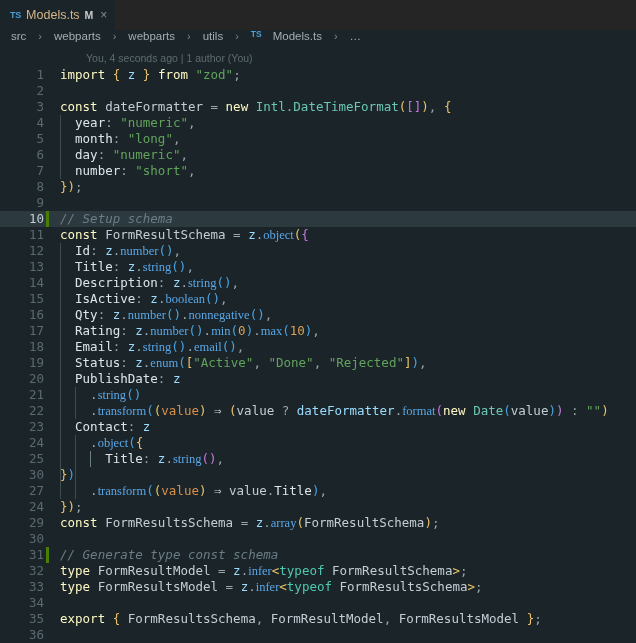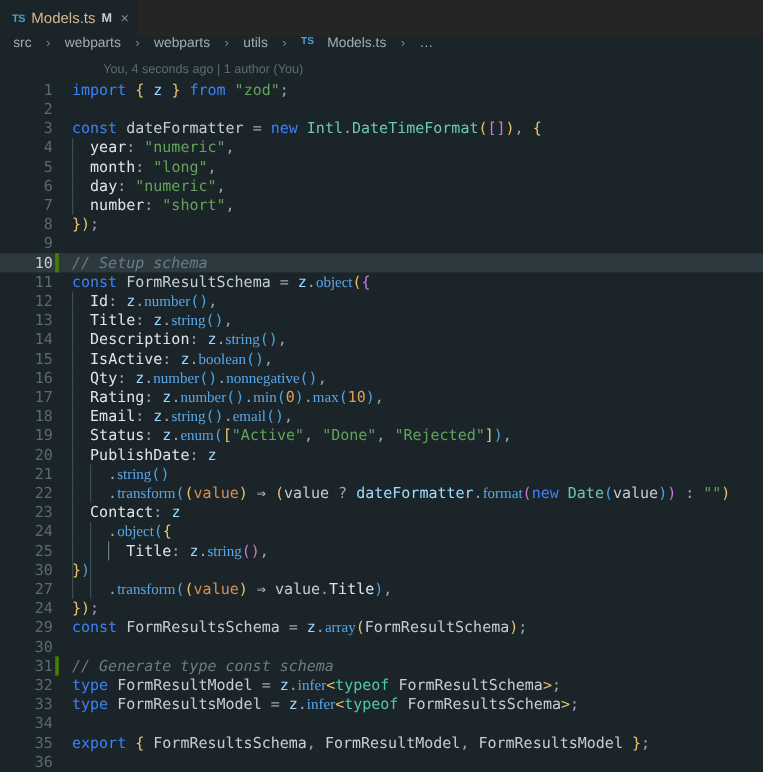--- a/index.html
+++ b/index.html
@@ -142,21 +142,21 @@
     display: inline-block;
     width: 1px;
     background: #3d4b52;
     position: absolute;
     top: 0;
     height: 16px;
   }
   .iguide.act { background: #6b7d85; }
 
   
-  .kw      { color: #3b82f6; text-align: center; }   
+  .kw      { color: #fef9c3; text-align: center; }   
   .kw2     { color: #4ec9b0; }   
   .ident   { color: #c3cdd4; }   
   .prop    { color: #dde5ea; margin-top: 48px; }   
   .var     { color: #9cdcfe; }   
   .fn      { color: #5aa7e8; font-family: Liberation Serif, serif; }   
   .cls     { color: #6bc7b4; }   
   .str     { color: #62a35c; }   
   .num     { color: #d9a05b; }   
   .com     { color: #6b7c85; font-style: italic; }
   .op      { color: #9aa6ab; }   

